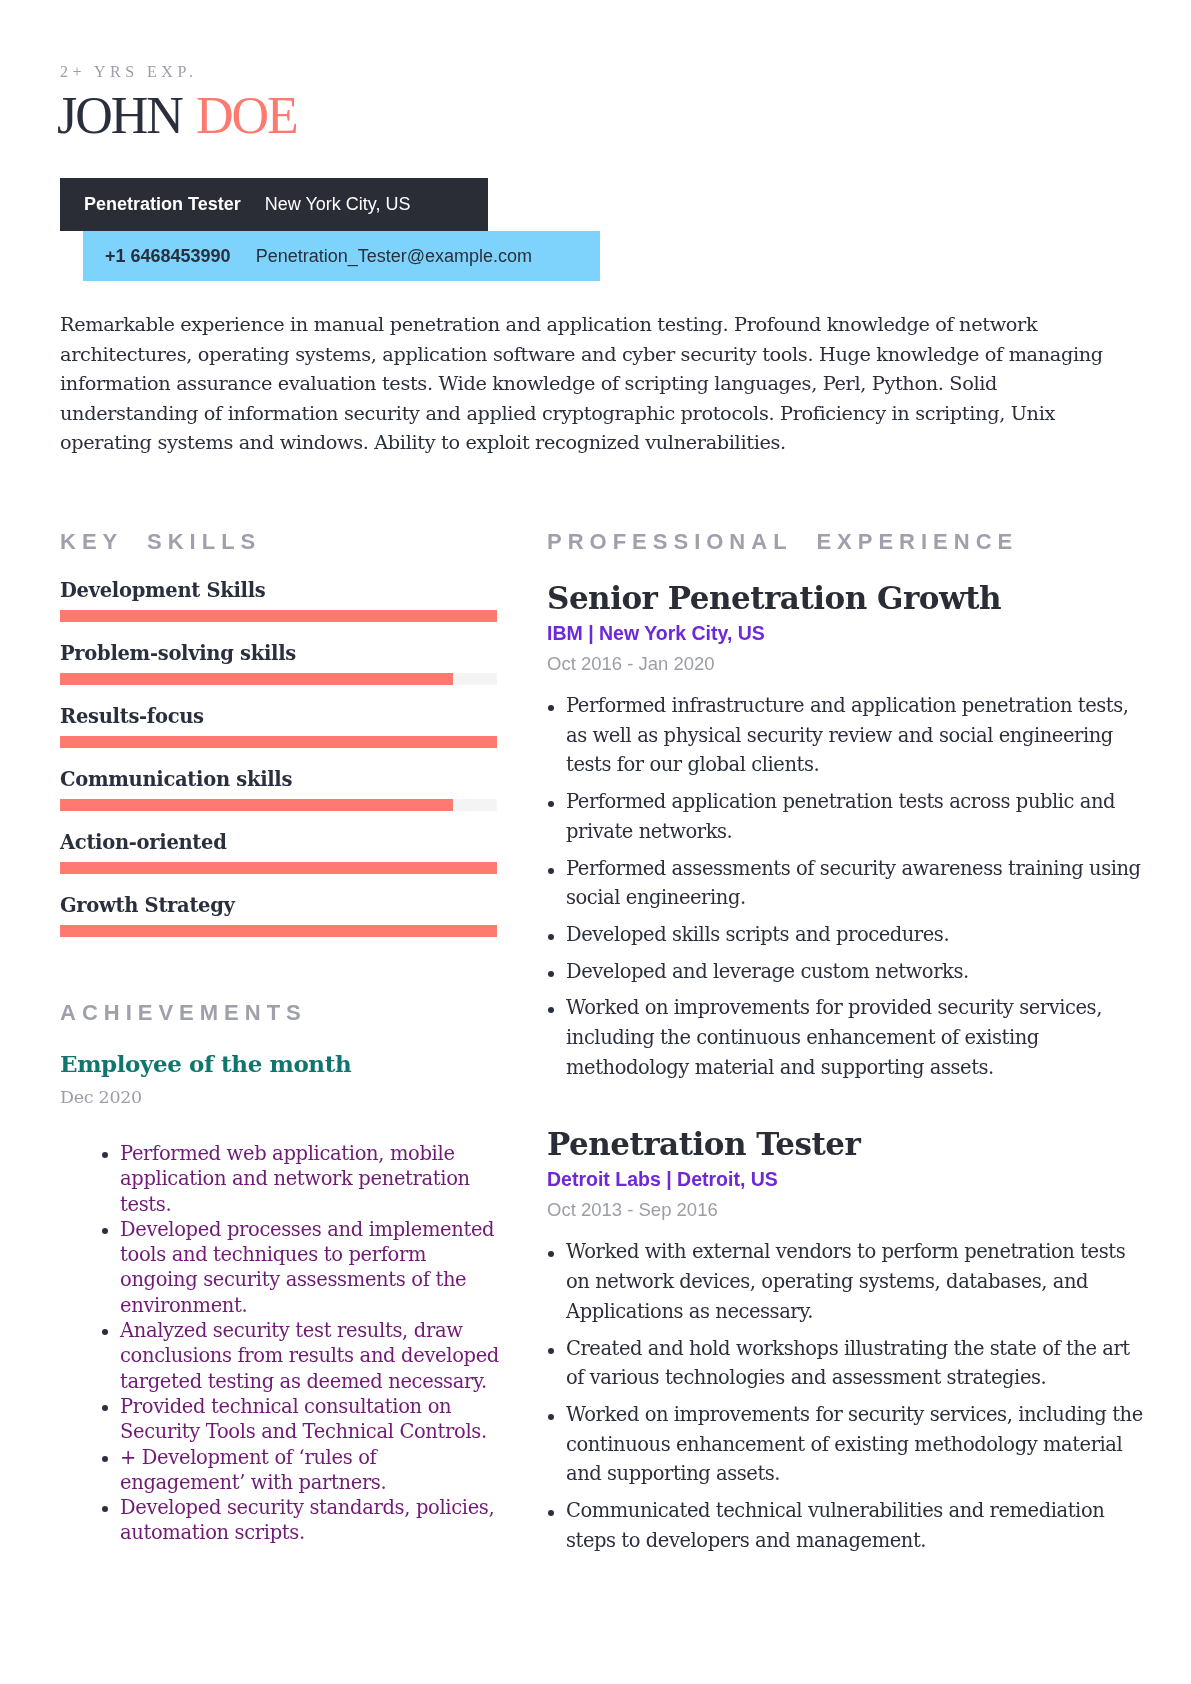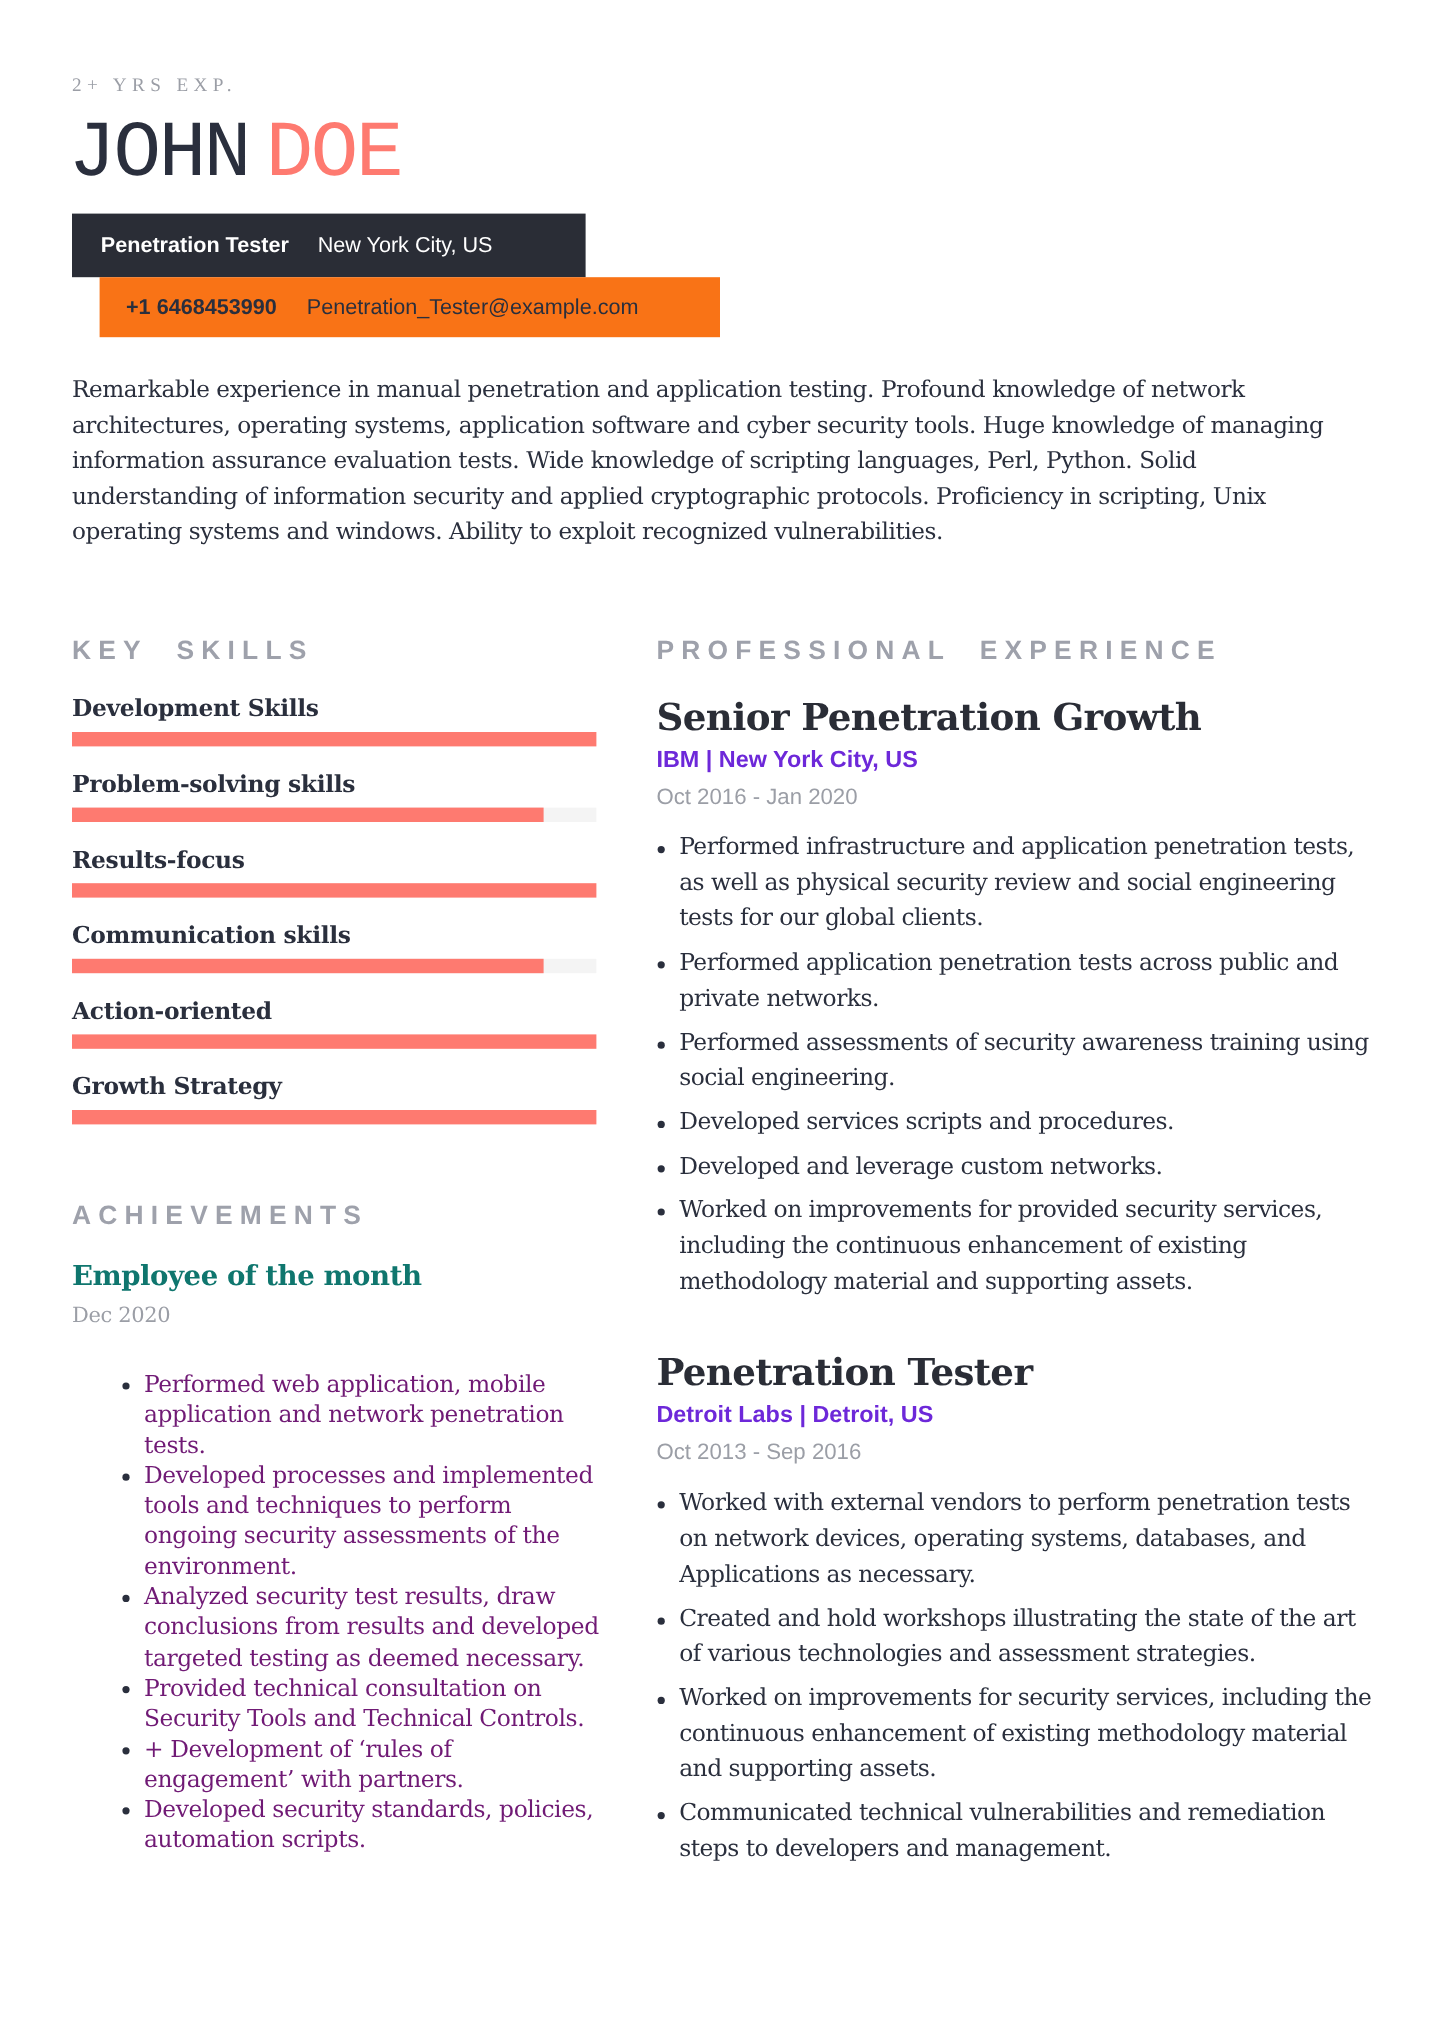--- a/index.html
+++ b/index.html
@@ -3,30 +3,30 @@
 <meta charset="utf-8">
 <style>
   html, body { margin: 0; padding: 0; background: #ffffff; }
   body { width: 1191px; height: 1684px; position: relative; overflow: hidden;
          font-family: "DejaVu Serif", serif; color: #2a2f3d; }
   .abs { position: absolute; }
 
   
   .exp { left: 60px; top: 63px; font-family: "Liberation Serif", serif; font-size: 16px;
          letter-spacing: 4.5px; color: #9b9ea6; }
-  .name { left: 57px; top: 84px; font-family: Liberation Mono, monospace; font-size: 66px;
+  .name { left: 57px; top: 71px; font-family: Liberation Serif, serif; font-size: 52px;
           line-height: 90px; letter-spacing: -2px; white-space: nowrap; }
   .name .first { color: #2a2f3d; }
   .name .last { color: #fe7a70; margin-left: 14px; }
 
   .bar-dark { left: 60px; top: 178px; width: 428px; height: 53px; background: #2a2d36;
               display: flex; align-items: center; padding-left: 24px; box-sizing: border-box;
               font-family: "Liberation Sans", sans-serif; font-size: 18px; color: #ffffff; }
   .bar-dark .title { font-weight: bold; margin-right: 24px; }
-  .bar-salmon { left: 83px; top: 231px; width: 517px; height: 50px; background: #f97316;
+  .bar-salmon { left: 83px; top: 231px; width: 517px; height: 50px; background: #7dd3fc;
                 display: flex; align-items: center; padding-left: 22px; box-sizing: border-box;
                 font-family: "Liberation Sans", sans-serif; font-size: 18px; color: #2a2f3d; }
   .bar-salmon .phone { font-weight: bold; margin-right: 25px; }
 
   
   .summary { left: 60px; top: 310px; width: 1080px; font-size: 19.3px; line-height: 29.5px;
              color: #2a2f3d; letter-spacing: -0.35px; }
 
   
   .sec-head { font-family: "Liberation Sans", sans-serif; font-weight: bold; font-size: 22px;
@@ -145,21 +145,21 @@
   <div class="sec-head" style="white-space:pre; height:48px; line-height:24px;">PROFESSIONAL  EXPERIENCE</div>
 
   <div class="job">
     <div class="job-title">Senior Penetration Growth</div>
     <div class="job-company">IBM | New York City, US</div>
     <div class="job-dates">Oct 2016 - Jan 2020</div>
     <ul class="job-list">
       <li>Performed infrastructure and application penetration tests, as well as physical security review and social engineering tests for our global clients.</li>
       <li>Performed application penetration tests across public and private networks.</li>
       <li>Performed assessments of security awareness training using social engineering.</li>
-      <li>Developed services scripts and procedures.</li>
+      <li>Developed skills scripts and procedures.</li>
       <li>Developed and leverage custom networks.</li>
       <li>Worked on improvements for provided security services, including the continuous enhancement of existing methodology material and supporting assets.</li>
     </ul>
   </div>
 
   <div class="job">
     <div class="job-title">Penetration Tester</div>
     <div class="job-company">Detroit Labs | Detroit, US</div>
     <div class="job-dates">Oct 2013 - Sep 2016</div>
     <ul class="job-list">

